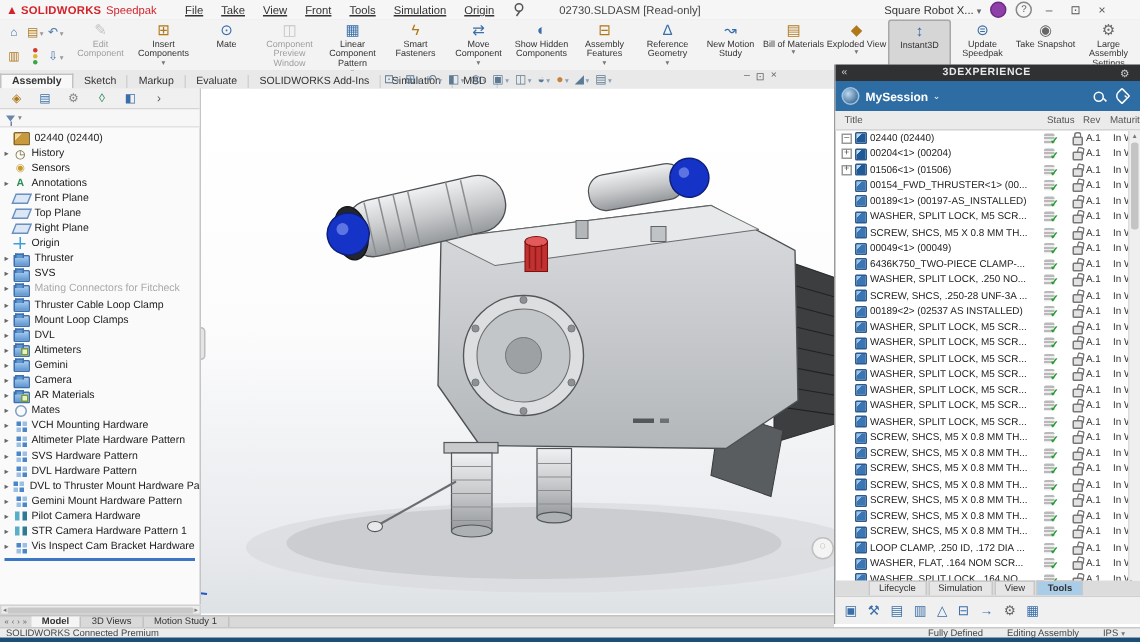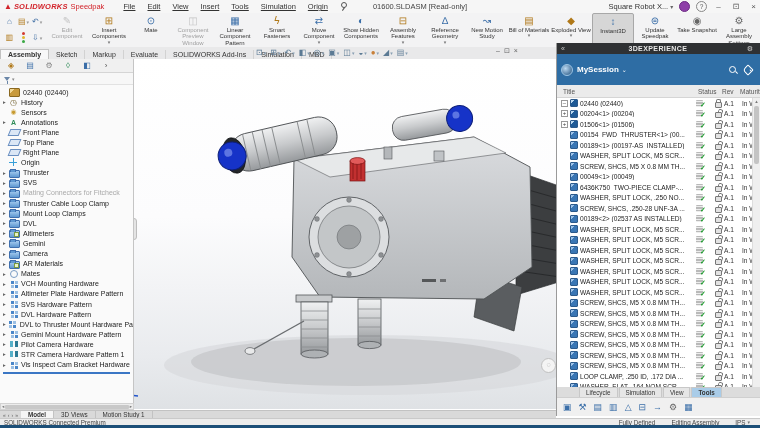--- a/index.html
+++ b/index.html
@@ -5,29 +5,29 @@
   html,body{margin:0;padding:0;}
   body{width:760px;height:428px;position:relative;overflow:hidden;background:#fff;
        font-family:"Liberation Sans",sans-serif;color:#222;-webkit-font-smoothing:antialiased;}
   .abs{position:absolute;}
 
   
   #titlebar{left:0;top:0;width:760px;height:13px;background:#f6f6f6;border-bottom:1px solid #e3e3e3;
             display:flex;align-items:center;font-size:7.5px;}
   #brand{display:flex;align-items:center;margin-left:4px;white-space:nowrap;}
   #logo-mark{color:#d2232a;font-size:8px;margin-right:2px;}
-  #brand-name{color:#d2232a;font-weight:bold;letter-spacing:.2px;font-style:italic;}
+  #brand-name{color:#d2232a;font-weight:bold;letter-spacing:.2px;}
   #brand-suffix{color:#d2232a;margin-left:3px;}
   #menubar{display:flex;margin-left:14px;gap:2px;}
   .menu-item{padding:0 5px;color:#333;text-decoration:underline;}
   .pin{width:7px;height:7px;position:relative;margin-left:4px;}
   .pin::before{content:"";position:absolute;left:2px;top:0;width:4px;height:4px;border:1px solid #555;border-radius:50%;}
   .pin::after{content:"";position:absolute;left:4px;top:5px;width:1px;height:4px;background:#555;transform:rotate(35deg);}
   #doc-title{position:absolute;left:280px;width:280px;text-align:center;color:#444;}
-  #titlebar-right{margin-left:auto;display:flex;align-items:center;gap:6px;margin-right:1px;}
+  #titlebar-right{margin-left:auto;display:flex;align-items:center;gap:6px;margin-right:20px;}
   #account-label{color:#333;}
   .caret-down::after{content:"▾";color:#666;margin-left:2px;font-size:6px;}
   #avatar{width:9px;height:9px;border-radius:50%;background:#8e3fa8;border:1px solid #6d2b85;}
   #help-button{width:9px;height:9px;border:1px solid #888;border-radius:50%;font-size:6.5px;line-height:9px;text-align:center;color:#555;}
   .winctl{color:#555;font-size:8px;padding:0 3px;}
 
   
   #ribbon{left:0;top:13px;width:760px;height:34px;background:#f3f3f4;border-bottom:1px solid #dcdcdc;display:flex;}
   #quick-access{width:54px;height:34px;display:grid;grid-template-columns:1fr 1fr 1fr;align-items:center;justify-items:center;padding:1px 0 1px 3px;box-sizing:border-box;}
   .qa-ic{font-size:8px;color:#555;}
@@ -118,21 +118,21 @@
   #splitter-handle{left:128px;top:218px;width:7px;height:20px;background:#e4e4e4;border:1px solid #bdbdbd;border-radius:0 3px 3px 0;font-size:5px;color:#777;text-align:center;line-height:20px;}
   #chat-widget{left:541px;top:358px;width:13px;height:13px;border-radius:50%;background:#f4f4f4;border:1px solid #c0c0c0;color:#8a8a8a;font-size:7px;text-align:center;line-height:12px;}
 
   
   #right-panel{right:0;top:43px;width:204px;bottom:12px;background:#fff;border-left:1px solid #9a9a9a;display:flex;flex-direction:column;box-sizing:border-box;}
   #rp-header{height:11px;background:#2f3133;color:#e8e8e8;display:flex;align-items:center;font-size:7px;}
   #rp-collapse{padding:0 4px;color:#cfcfcf;}
   #rp-title{flex:1;text-align:center;font-weight:bold;letter-spacing:.4px;}
   #rp-gear{color:#cfcfcf;font-size:7px;margin-right:3px;}
   #rp-pin .pin::before{border-color:#cfcfcf;} #rp-pin .pin::after{background:#cfcfcf;}
-  #rp-session{height:31px;background:#2e6da4;display:flex;align-items:center;color:#fff;}
+  #rp-session{height:20px;background:#2e6da4;display:flex;align-items:center;color:#fff;}
   #session-logo{width:10px;height:10px;border-radius:50%;background:radial-gradient(circle at 35% 35%,#bcd9f2,#1b4d7a);border:1px solid #9cc4e4;margin:0 4px;}
   #session-label{font-size:8px;font-weight:bold;}
   #session-caret{font-size:6px;margin-left:3px;}
   #rp-session .spacer{flex:1;}
   .mag{width:5px;height:5px;border:1.2px solid #fff;border-radius:50%;position:relative;margin-right:8px;}
   .mag::after{content:"";position:absolute;width:3px;height:1.2px;background:#fff;transform:rotate(45deg);right:-2.5px;bottom:-1px;}
   .tagic{width:6px;height:6px;border:1.2px solid #fff;border-radius:1px 1px 1px 50%;transform:rotate(45deg);position:relative;margin-right:8px;}
   .tagic::after{content:"";position:absolute;right:0.5px;top:0.5px;width:1.5px;height:1.5px;border-radius:50%;background:#fff;}
   #rp-colhdr{height:12px;background:#ebebeb;border-bottom:1px solid #d5d5d5;display:flex;align-items:center;font-size:6.5px;color:#555;padding-left:6px;}
   #rp-colhdr .ch-title{flex:1;}
@@ -194,29 +194,29 @@
 <body>
 
 <div id="titlebar" class="abs">
   <div id="brand">
     <span id="logo-mark">▲</span>
     <span id="brand-name">SOLIDWORKS</span>
     <span id="brand-suffix">Speedpak</span>
   </div>
   <div id="menubar">
     <span class="menu-item">File</span>
-      <span class="menu-item">Edit</span>
+      <span class="menu-item">Take</span>
       <span class="menu-item">View</span>
-      <span class="menu-item">Insert</span>
+      <span class="menu-item">Front</span>
       <span class="menu-item">Tools</span>
       <span class="menu-item">Simulation</span>
       <span class="menu-item">Origin</span>
     <span class="pin"></span>
   </div>
-  <span id="doc-title">01600.SLDASM [Read-only]</span>
+  <span id="doc-title">02730.SLDASM [Read-only]</span>
   <div id="titlebar-right">
     <span id="account-label" class="caret-down">Square Robot X...</span>
     <span id="avatar"></span>
     <span id="help-button">?</span>
     <span class="winctl">–</span>
     <span class="winctl">⊡</span>
     <span class="winctl">×</span>
   </div>
 </div>
 

